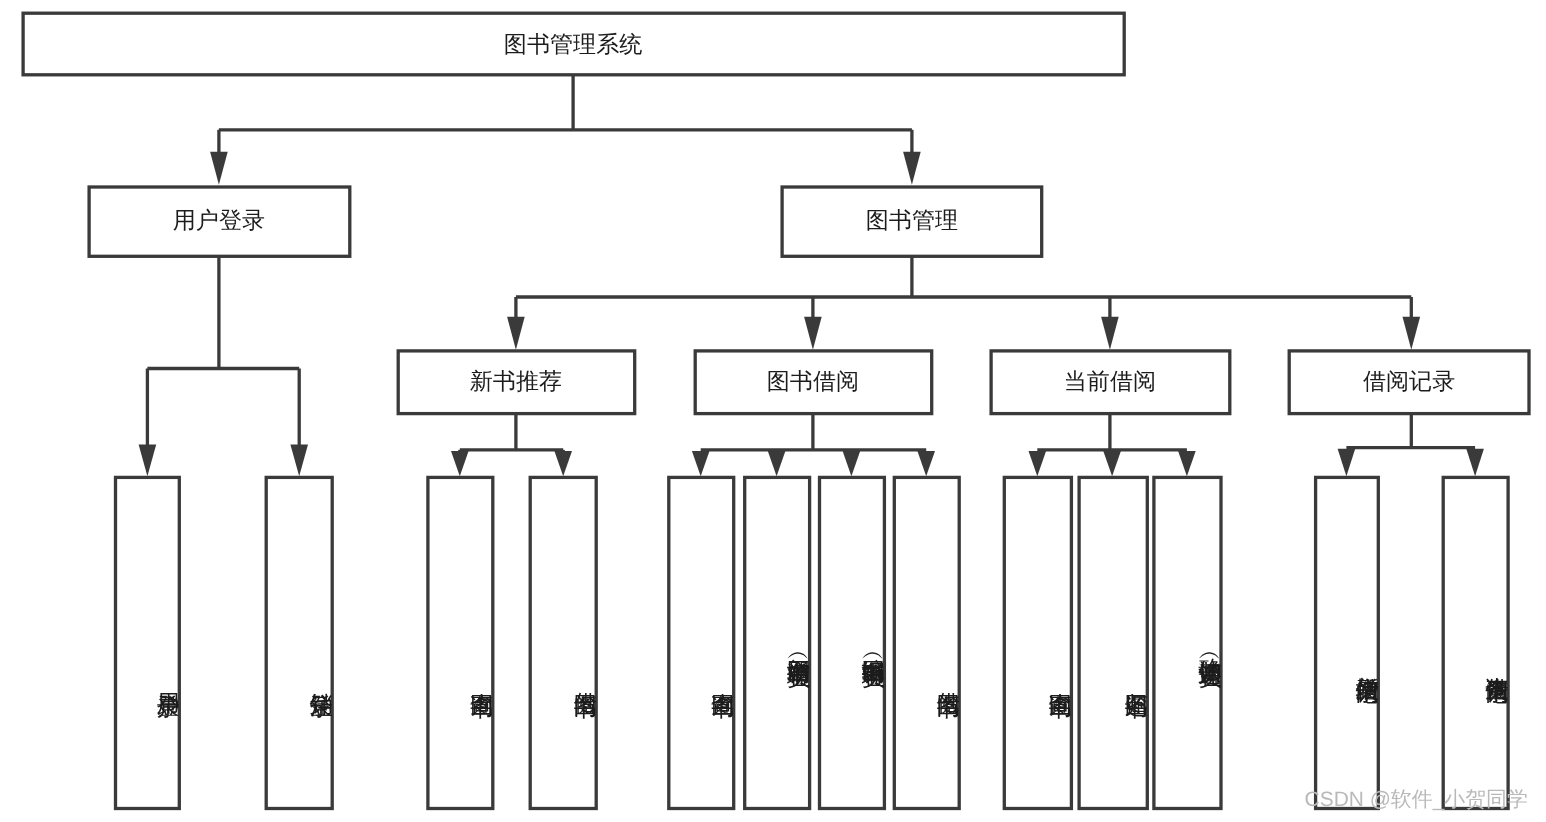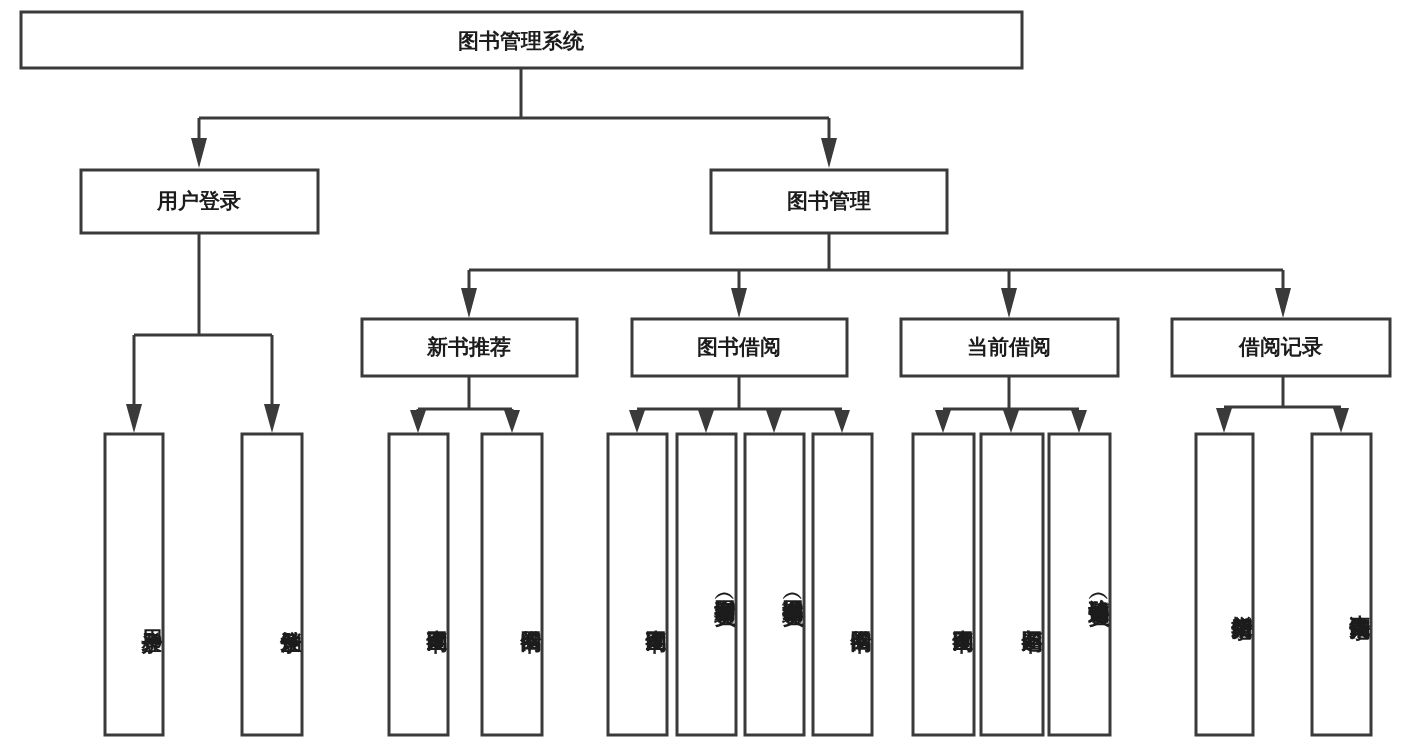--- a/index.html
+++ b/index.html
@@ -10,21 +10,20 @@
   }
   body {
     font-family: "Liberation Sans", "DejaVu Sans", sans-serif;
   }
   #diagram-root {
     position: relative;
     width: 1405px;
     height: 747px;
     background: #ffffff;
     overflow: hidden;
-    font-weight: bold;
   }
   svg.diagram-canvas {
     position: absolute;
     left: 0;
     top: 0;
     width: 1405px;
     height: 747px;
     display: block;
   }
   .node-box {
@@ -199,14 +198,15 @@
   <div class="node-label-v" style="left:608px; top:500px;  width:59px; height:230px;">查询图书</div>
   <div class="node-label-v" style="left:677px; top:444px;  width:59px; height:285px;">新增图书（管理员）</div>
   <div class="node-label-v" style="left:745px; top:444px;  width:59px; height:285px;">编辑图书（管理员）</div>
   <div class="node-label-v" style="left:813px; top:500px;  width:59px; height:230px;">借阅图书</div>
   <div class="node-label-v" style="left:913px; top:500px;  width:61px; height:230px;">查询图书</div>
   <div class="node-label-v" style="left:981px; top:500px;  width:62px; height:230px;">归还图书</div>
   <div class="node-label-v" style="left:1049px; top:444px; width:61px; height:285px;">确认归还（管理员）</div>
   <div class="node-label-v" style="left:1196px; top:472px; width:57px; height:258px;">新增借阅记录</div>
   <div class="node-label-v" style="left:1312px; top:472px; width:59px; height:258px;">查询借阅记录</div>
 
+  <div class="watermark">CSDN @软件_小贺同学</div>
 
 </div>
 
 </body></html>

